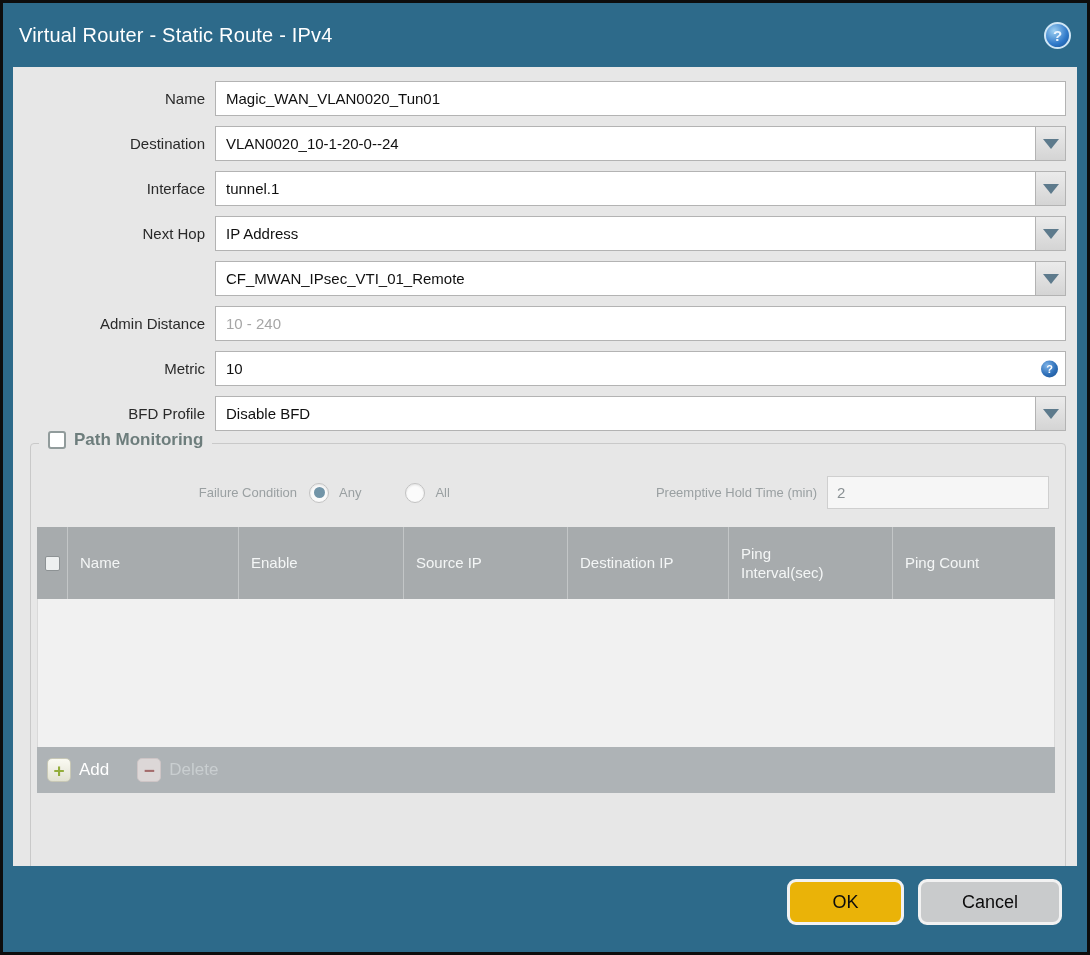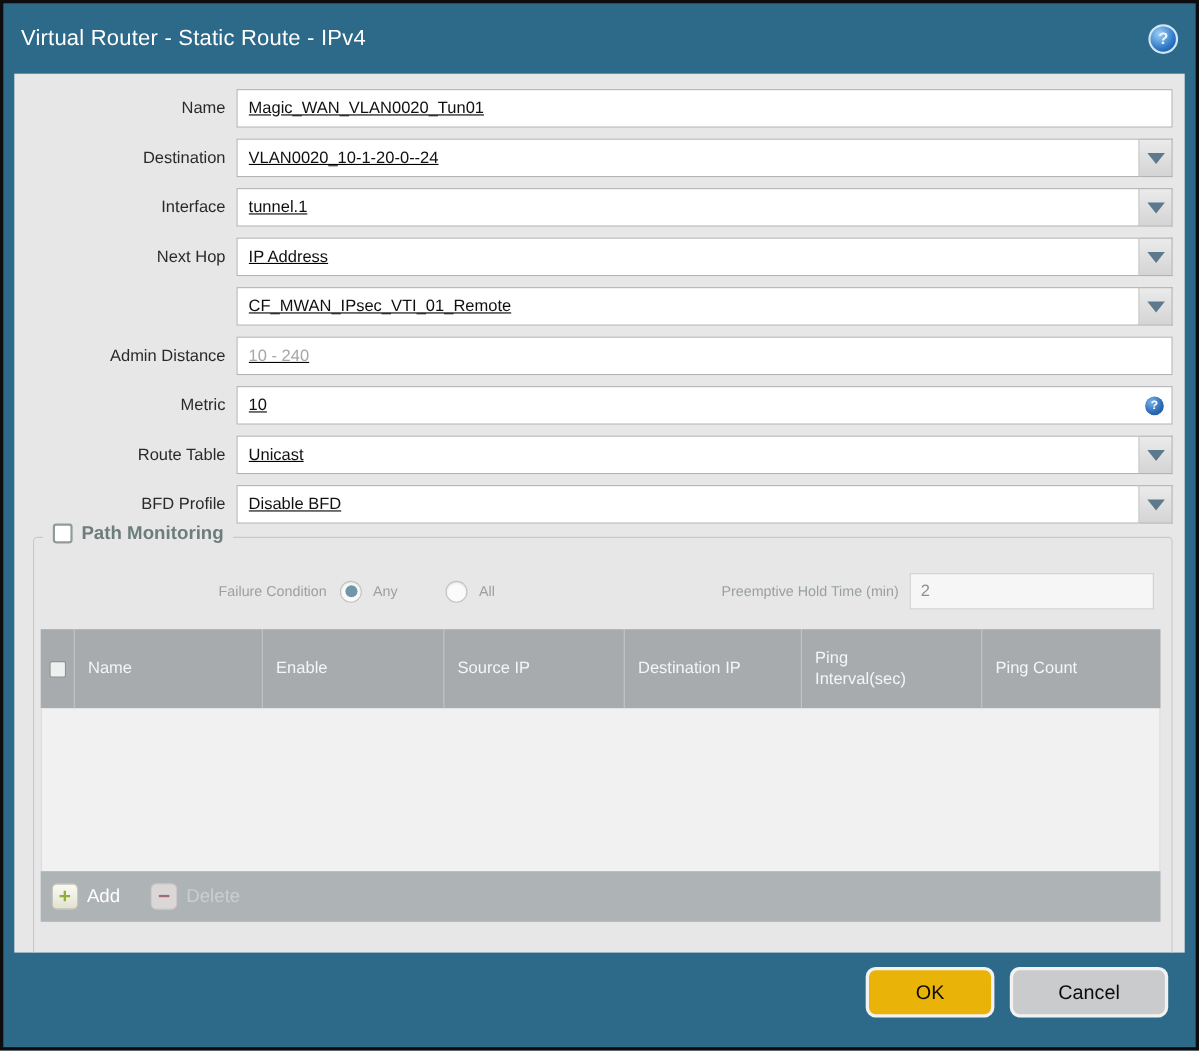--- a/index.html
+++ b/index.html
@@ -17,21 +17,21 @@
           border:2px solid #cfe6f5; color:#eaf5ff; display:flex; align-items:center;
           justify-content:center; font-size:15px; font-weight:bold; cursor:pointer; }
 
   
   .content { flex:1; margin:0 10px; background:#e7e7e7; overflow:hidden; }
 
   .form { padding:14px 11px 0 0; }
   .row { display:flex; align-items:center; height:35px; margin-bottom:10px; }
   .row-label { flex:none; width:202px; text-align:right; padding-right:10px;
                font-size:15px; color:#2a2a2a; }
-  .field { flex:1; display:flex; position:relative; height:35px;text-decoration:underline; }
+  .field { flex:1; display:flex; position:relative; height:35px; }
   input.tb { flex:1; min-width:0; height:35px; border:1px solid #b3b3b3; padding:0 10px;
              font-size:15px; color:#101010; background:#fff; outline:none;
              font-family:"Liberation Sans",sans-serif; }
   input.tb::placeholder { color:#a6a6a6; }
   input.tb.with-icon { padding-right:32px; }
   .dd-btn { flex:none; width:30px; height:35px; border:1px solid #b3b3b3; border-left:none;
             background:linear-gradient(#ebebeb,#d4d4d4); display:flex; align-items:center;
             justify-content:center; cursor:pointer; }
   .arrow-down { width:0; height:0; border-left:8px solid transparent;
                 border-right:8px solid transparent; border-top:10px solid #5d7a8c; }
@@ -166,29 +166,20 @@
       </div>
 
       <div class="row">
         <div class="row-label">Metric</div>
         <div class="field">
           <input class="tb with-icon" type="text" value="10" style="">
           <div class="info-icon">?</div>
         </div>
       </div>
 
-      <div class="row">
-        <div class="row-label">Route Table</div>
-        <div class="field">
-          <input class="tb" type="text" value="Unicast" style="">
-          <div class="dd-btn">
-            <div class="arrow-down"></div>
-          </div>
-        </div>
-      </div>
 
       <div class="row">
         <div class="row-label">BFD Profile</div>
         <div class="field">
           <input class="tb" type="text" value="Disable BFD" style="">
           <div class="dd-btn">
             <div class="arrow-down"></div>
           </div>
         </div>
       </div>

